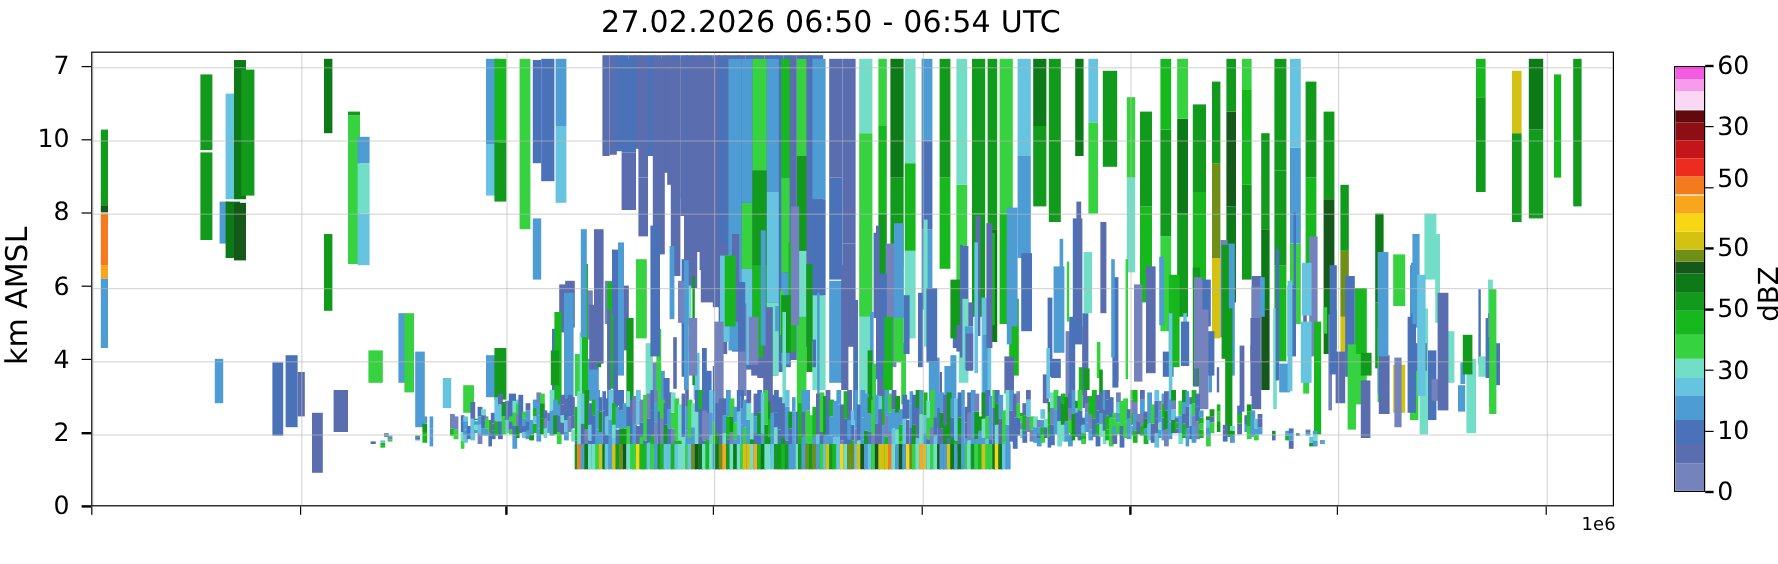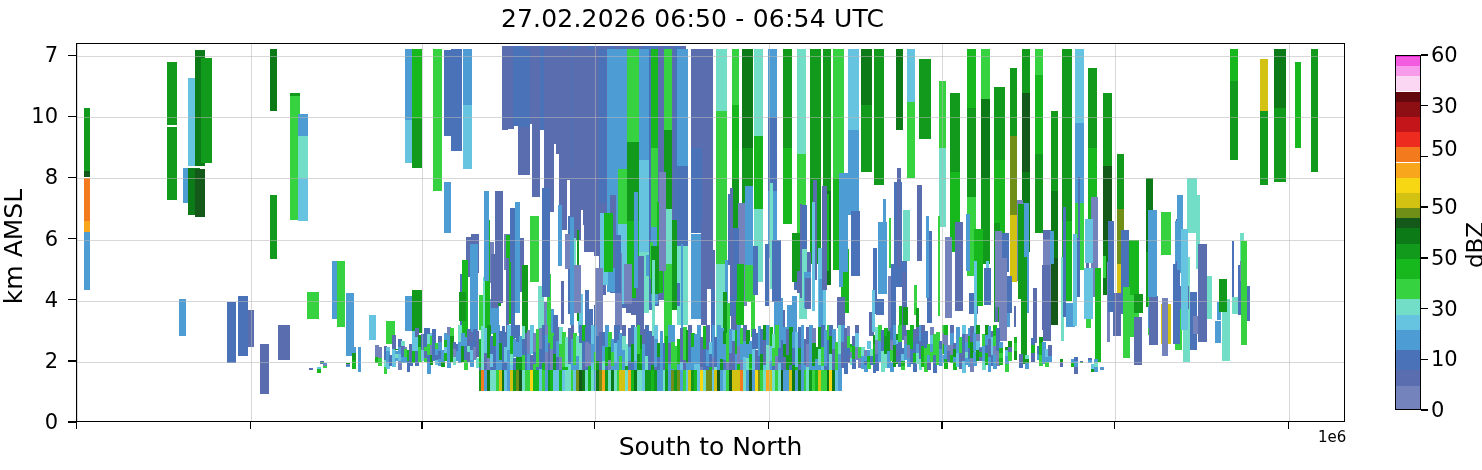--- a/index.html
+++ b/index.html
@@ -1394,21 +1394,20 @@
       <div class="xtick" style="left: 249.853px;"></div>
       <div class="xtick" style="left: 421.168px;"></div>
       <div class="xtick" style="left: 593.752px;"></div>
       <div class="xtick" style="left: 767.605px;"></div>
       <div class="xtick" style="left: 941.458px;"></div>
       <div class="xtick" style="left: 1114.04px;"></div>
       <div class="xtick" style="left: 1287.89px;"></div>
     </div>
 
   <div id="ylabel">km AMSL</div>
-  <div id="xlabel">South to North</div>
   <div id="xoffset">1e6</div>
 
   <div id="cbar">
       <div class="cbseg" style="top: 329.643px; height: 25.3571px; background: rgb(117, 131, 189);"></div>
       <div class="cbseg" style="top: 314.429px; height: 15.2143px; background: rgb(90, 109, 175);"></div>
       <div class="cbseg" style="top: 294.143px; height: 20.2857px; background: rgb(74, 114, 184);"></div>
       <div class="cbseg" style="top: 273.857px; height: 20.2857px; background: rgb(77, 156, 212);"></div>
       <div class="cbseg" style="top: 258.643px; height: 15.2143px; background: rgb(102, 196, 224);"></div>
       <div class="cbseg" style="top: 243.429px; height: 15.2143px; background: rgb(114, 222, 200);"></div>
       <div class="cbseg" style="top: 223.143px; height: 20.2857px; background: rgb(54, 210, 63);"></div>

